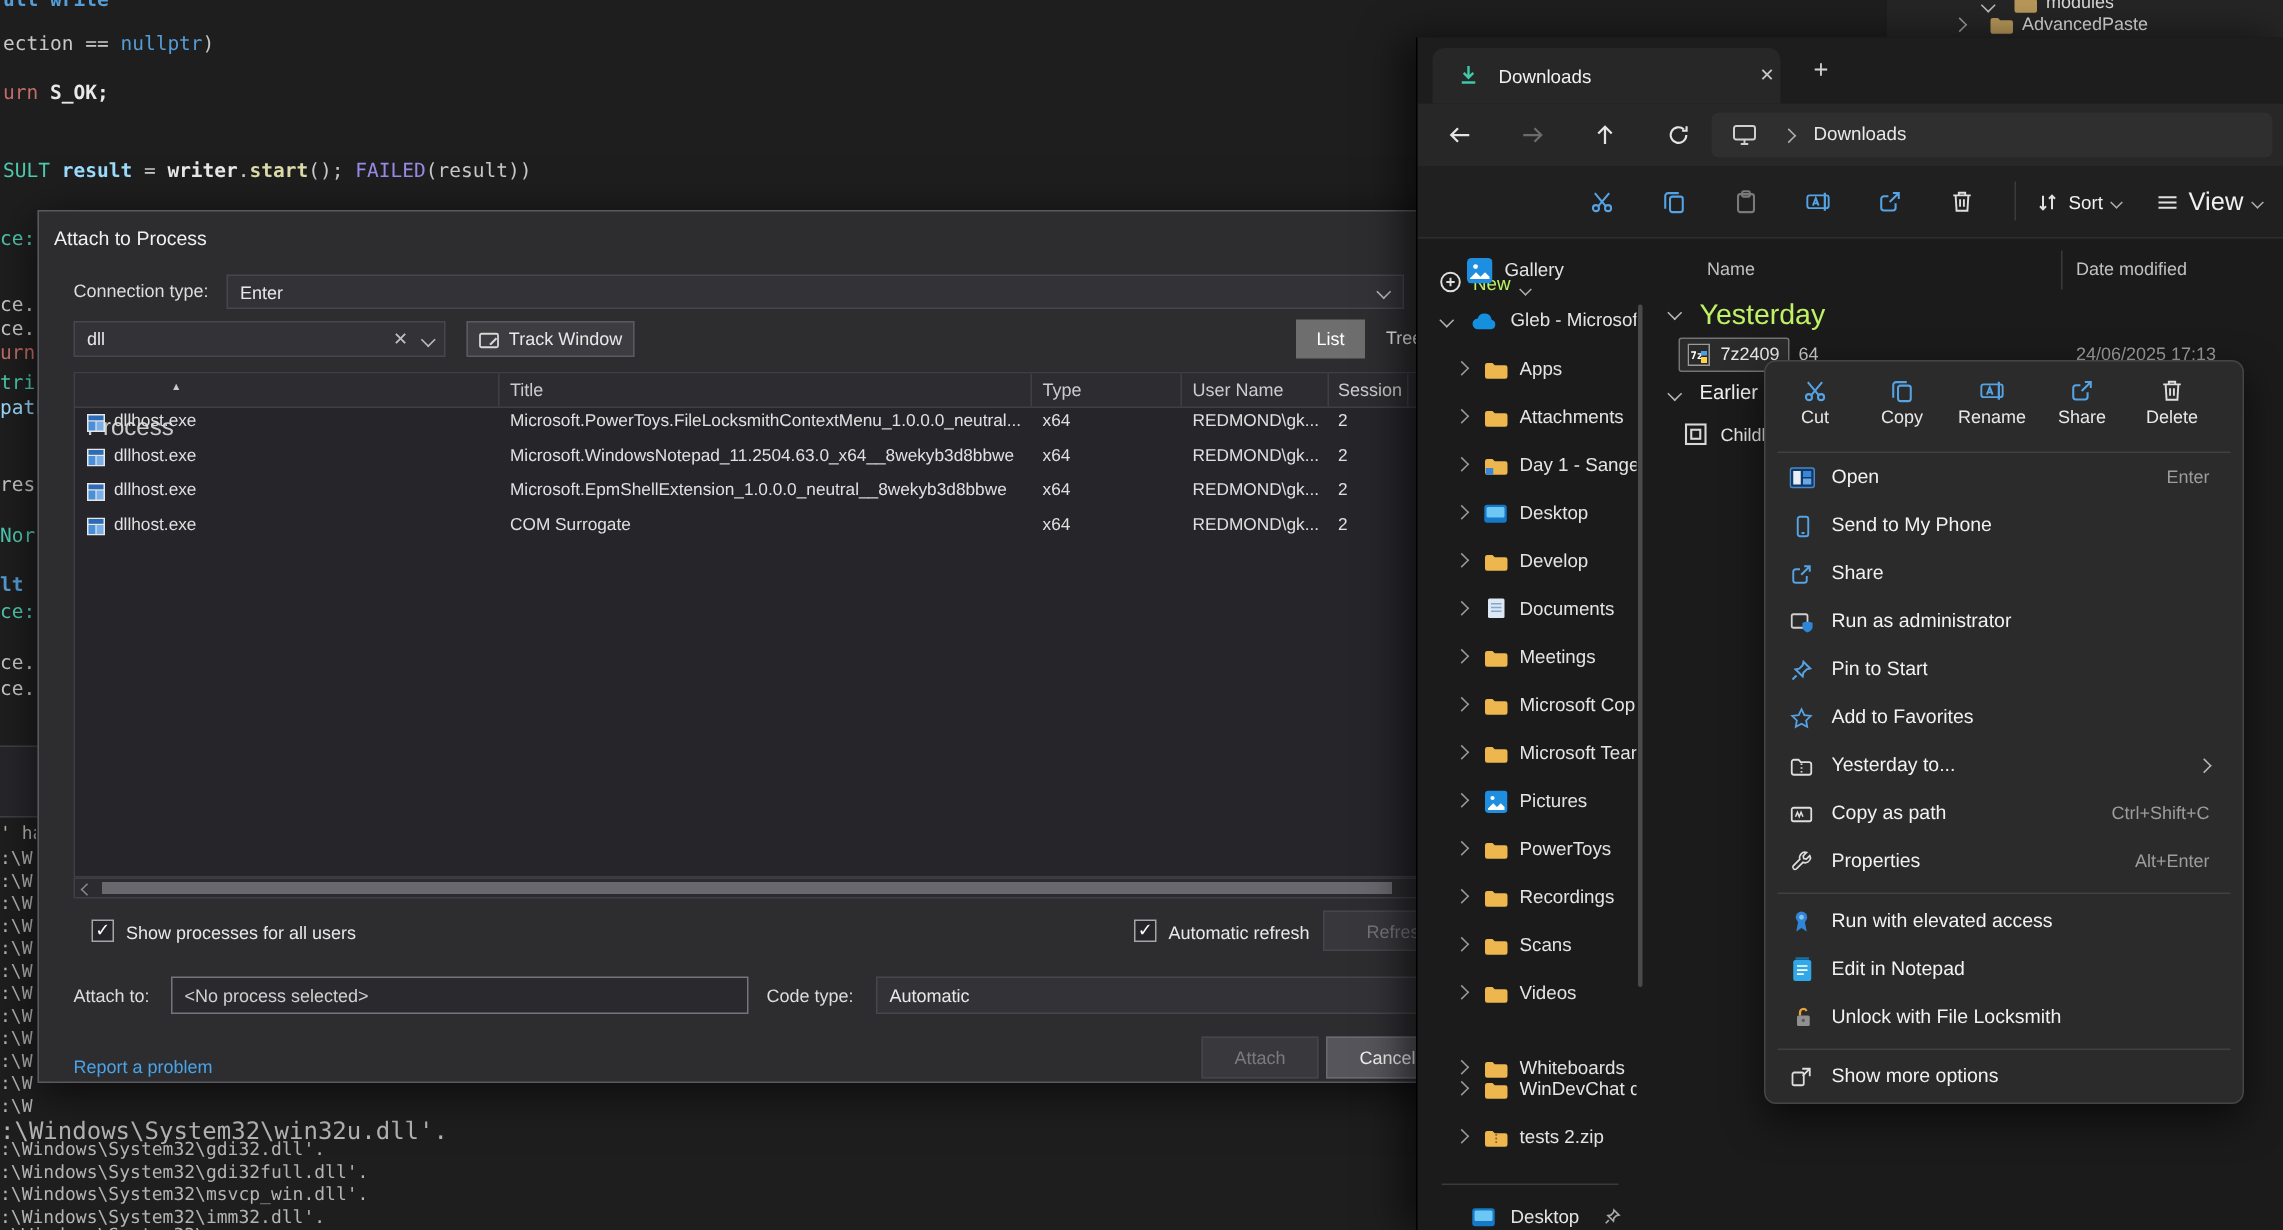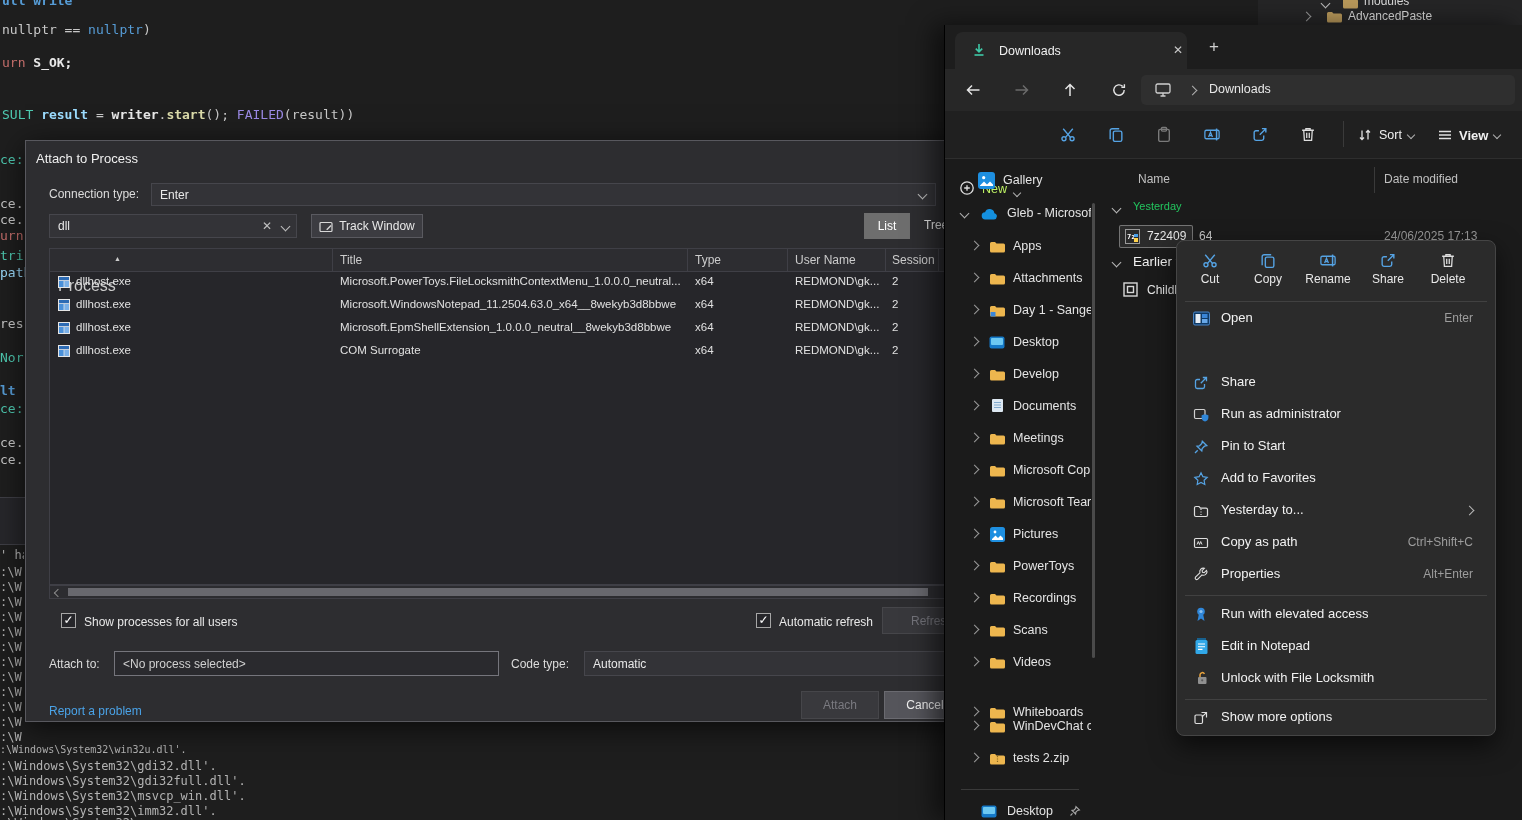--- a/index.html
+++ b/index.html
@@ -32,21 +32,21 @@
   .iblue{color:#55a3e4}
   .iwhite{color:#dedede}
   .igray{color:#7a7a7a}
 </style>
 </head>
 <body>
 
 <div class="ab" style="left:0;top:0;width:944px;height:820px;background:#1e1e1e;">
   <div class="ab mono nowrap bold tk-blue" style="left:2px;top:-7px;font-size:13px;">ull write</div>
   <div class="ab mono nowrap" style="left:2px;top:22px;font-size:13px;">
-    <span class="tk-gray">nullptr == </span><span class="tk-blue">nullptr</span><span class="tk-gray">)</span>
+    <span class="tk-gray">ection == </span><span class="tk-blue">nullptr</span><span class="tk-gray">)</span>
   </div>
   <div class="ab mono nowrap" style="left:2px;top:55px;font-size:13px;">
     <span class="tk-red">urn </span><span class="tk-white bold">S_OK;</span>
   </div>
   <div class="ab mono nowrap" style="left:2px;top:107px;font-size:13px;">
     <span class="tk-teal">SULT </span><span class="tk-lblue bold">result </span><span class="tk-gray">= </span><span class="tk-white bold">writer</span><span class="tk-gray">.</span><span class="tk-fn bold">start</span><span class="tk-gray">(); </span><span class="tk-macro">FAILED</span><span class="tk-gray">(result))</span>
   </div>
 
   <div class="ab mono nowrap tk-teal" style="left:0;top:152px;width:24px;font-size:13px;">ce:</div>
   <div class="ab mono nowrap tk-gray" style="left:0;top:196px;width:24px;font-size:13px;">ce.F</div>
@@ -69,21 +69,21 @@
   <div class="ab mono nowrap" style="left:0;top:595px;width:24px;font-size:12px;color:#b4b4b4;">:\W:</div>
   <div class="ab mono nowrap" style="left:0;top:610px;width:24px;font-size:12px;color:#b4b4b4;">:\W:</div>
   <div class="ab mono nowrap" style="left:0;top:625px;width:24px;font-size:12px;color:#b4b4b4;">:\W:</div>
   <div class="ab mono nowrap" style="left:0;top:640px;width:24px;font-size:12px;color:#b4b4b4;">:\W:</div>
   <div class="ab mono nowrap" style="left:0;top:655px;width:24px;font-size:12px;color:#b4b4b4;">:\W:</div>
   <div class="ab mono nowrap" style="left:0;top:670px;width:24px;font-size:12px;color:#b4b4b4;">:\W:</div>
   <div class="ab mono nowrap" style="left:0;top:685px;width:24px;font-size:12px;color:#b4b4b4;">:\W:</div>
   <div class="ab mono nowrap" style="left:0;top:700px;width:24px;font-size:12px;color:#b4b4b4;">:\W:</div>
   <div class="ab mono nowrap" style="left:0;top:715px;width:24px;font-size:12px;color:#b4b4b4;">:\W:</div>
   <div class="ab mono nowrap" style="left:0;top:730px;width:24px;font-size:12px;color:#b4b4b4;">:\W:</div>
-  <div class="ab mono nowrap" style="left:0;top:744px;font-size:10px;color:#b4b4b4;">:\Windows\System32\win32u.dll'.</div>
+  <div class="ab mono nowrap" style="left:0;top:744px;font-size:16px;color:#b4b4b4;">:\Windows\System32\win32u.dll'.</div>
   <div class="ab mono nowrap" style="left:0;top:759px;font-size:12px;color:#b4b4b4;">:\Windows\System32\gdi32.dll'.</div>
   <div class="ab mono nowrap" style="left:0;top:774px;font-size:12px;color:#b4b4b4;">:\Windows\System32\gdi32full.dll'.</div>
   <div class="ab mono nowrap" style="left:0;top:789px;font-size:12px;color:#b4b4b4;">:\Windows\System32\msvcp_win.dll'.</div>
   <div class="ab mono nowrap" style="left:0;top:804px;font-size:12px;color:#b4b4b4;">:\Windows\System32\imm32.dll'.</div>
   <div class="ab mono nowrap" style="left:0;top:816px;font-size:12px;color:#b4b4b4;">:\Windows\System32\</div>
 </div>
 
 <div class="ab" style="left:1258px;top:0;width:264px;height:26px;background:#252526;overflow:hidden;">
   <div class="ab" style="left:0;top:-8px;height:20px;width:264px;">
     <span class="cv cv-d ab" style="left:64px;top:8px;color:#bdbdbd;"></span>
@@ -350,21 +350,21 @@
     </span>
     <span style="font-size:12.5px;">Sort</span>
     <span class="cv cv-d" style="color:#b0b0b0;width:5px;height:5px;"></span>
   </div>
   <div class="ab" style="left:492px;top:96px;height:28px;color:#f0f0f0;display:flex;align-items:center;gap:6px;">
     <span class="ic">
       <svg width="16" height="16" viewBox="0 0 16 16" fill="none" stroke="#e0e0e0" stroke-width="1.3">
           <path d="M2 4.5h12M2 8h12M2 11.5h12"></path>
         </svg>
     </span>
-    <span style="font-size:13px;font-weight:bold;">View</span>
+    <span style="font-size:17px;">View</span>
     <span class="cv cv-d" style="color:#b0b0b0;width:5px;height:5px;"></span>
   </div>
 
   <div class="ab" style="left:0;top:134px;width:154px;height:661px;overflow:hidden;">
     <div class="ab" style="left:0;top:9px;width:154px;height:26px;">
       <span class="ab ic" style="left:33px;top:4px;">
         <svg width="17" height="17">
             <rect width="17" height="17" rx="3" fill="#1e8fe0"></rect>
             <circle cx="5.7" cy="5.7" r="1.6" fill="#fff"></circle>
             <path d="M2 13.5l4-4 3 3 3-3 3 3v1.5H2z" fill="#fff"></path>
@@ -562,21 +562,21 @@
   </div>
 
   <div class="ab" style="left:147px;top:178px;width:3px;height:455px;background:#4a4a4a;border-radius:2px;"></div>
 
   <span class="ab nowrap" style="left:193px;top:147px;font-size:12px;color:#c0c0c0;">Name</span>
   <span class="ab" style="left:429px;top:142px;width:1px;height:26px;background:#3a3a3a;"></span>
   <span class="ab nowrap" style="left:439px;top:147px;font-size:12px;color:#c0c0c0;">Date modified</span>
 
   <div class="ab" style="left:160px;top:174px;height:22px;">
     <span class="cv cv-d ab" style="left:8px;top:6px;color:#b8b8b8;"></span>
-    <span class="ab nowrap" style="left:28px;top:1px;font-size:11px;color:#22c55e;">Yesterday</span>
+    <span class="ab nowrap" style="left:28px;top:1px;font-size:19px;color:#bef264;">Yesterday</span>
   </div>
 
   <div class="ab" style="left:160px;top:200px;width:410px;height:24px;">
     <span class="ab" style="left:14px;top:0;width:74px;height:23px;background:rgba(255,255,255,0.07);border:1px solid rgba(255,255,255,0.35);border-radius:2px;box-sizing:border-box;"></span>
     <span class="ab ic" style="left:20px;top:4px;">
       <svg width="15" height="15">
           <rect x="0.5" y="0.5" width="14" height="14" fill="#2a2a2a" stroke="#9a9a9a"></rect>
           <text x="2" y="10" font-size="7" font-family="DejaVu Sans Mono, monospace" fill="#ffffff" font-weight="bold">7z</text>
           <rect x="9" y="9" width="4" height="4" fill="#ffd24a"></rect>
           <rect x="9" y="5" width="4" height="3" fill="#4aa0e8"></rect>
@@ -659,20 +659,29 @@
       <svg width="17" height="15">
           <rect x="0.5" y="1" width="16" height="13" rx="1.5" fill="#0f3a66" stroke="#4a86c8"></rect>
           <rect x="2.5" y="3" width="5" height="9" fill="#e8eef5"></rect>
           <rect x="9" y="3" width="5.5" height="4" fill="#3a86d8"></rect>
           <rect x="9" y="8" width="5.5" height="4" fill="#68a8e8"></rect>
         </svg>
     </span>
     <span class="ab nowrap menu-label" style="left:40px;top:7px;">Open</span>
     <span class="ab nowrap menu-short" style="right:18px;top:8px;">Enter</span>
   </div>
+  <div class="ab" style="left:4px;top:94px;width:310px;height:32px;">
+    <span class="ab ic iblue" style="left:13px;top:8px;">
+      <svg width="16" height="16" viewBox="0 0 16 16" fill="none" stroke="currentColor" stroke-width="1.3">
+          <rect x="4.5" y="1.5" width="7" height="13" rx="1.5"></rect>
+          <path d="M7 12.3h2"></path>
+        </svg>
+    </span>
+    <span class="ab nowrap menu-label" style="left:40px;top:7px;">Send to My Phone</span>
+  </div>
   <div class="ab" style="left:4px;top:126px;width:310px;height:32px;">
     <span class="ab ic iblue" style="left:12px;top:8px;">
       <svg width="16" height="16" viewBox="0 0 16 16" fill="none" stroke="currentColor" stroke-width="1.3">
           <path d="M7 4.5H4.2A1.7 1.7 0 0 0 2.5 6.2v5.6a1.7 1.7 0 0 0 1.7 1.7h5.6a1.7 1.7 0 0 0 1.7-1.7V9"></path>
           <path d="M9.8 2.5h3.7v3.7M13.2 2.8L7.8 8.2"></path>
         </svg>
     </span>
     <span class="ab nowrap menu-label" style="left:40px;top:7px;">Share</span>
   </div>
   <div class="ab" style="left:4px;top:158px;width:310px;height:32px;">

